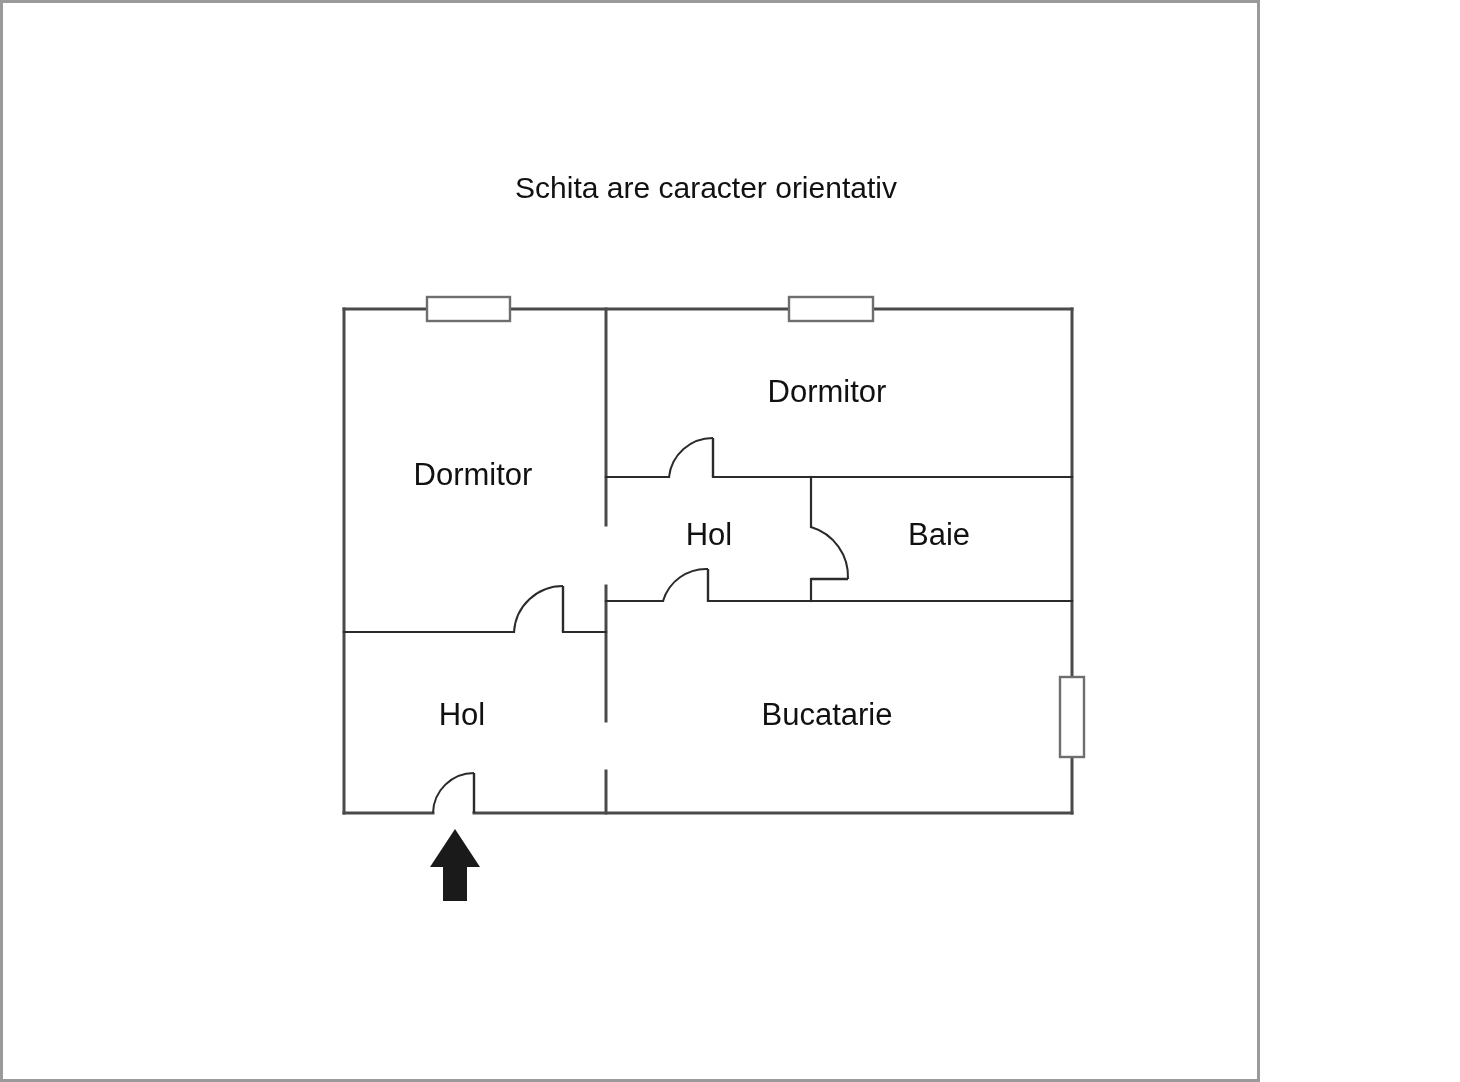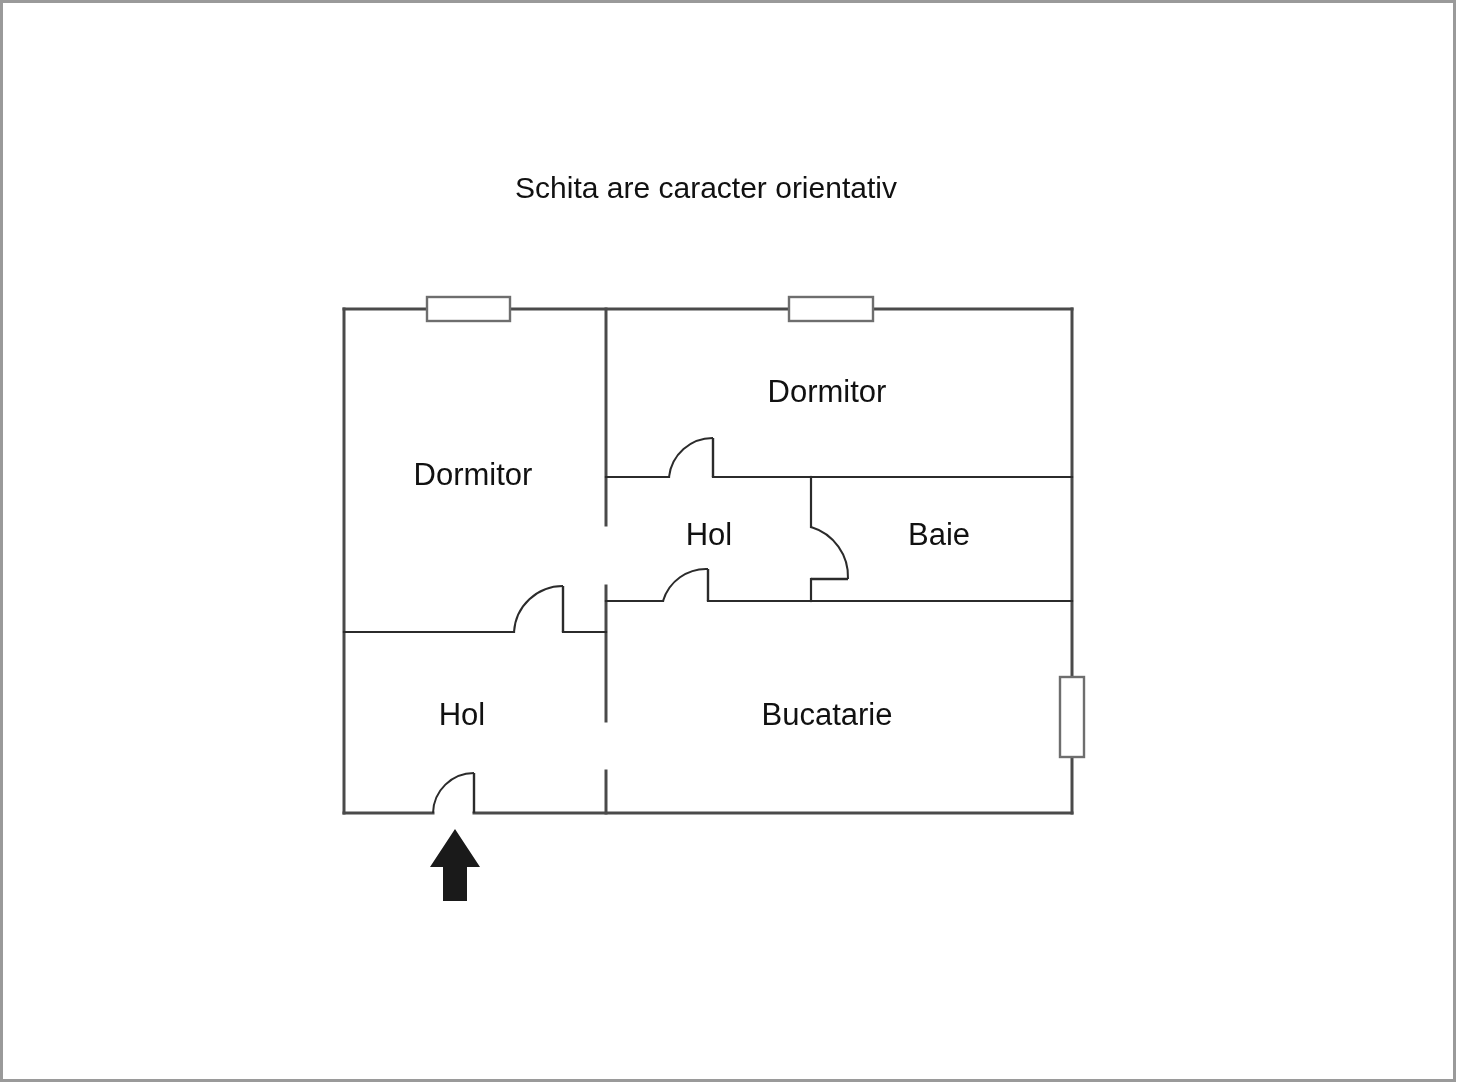--- a/index.html
+++ b/index.html
@@ -9,21 +9,21 @@
     background: #ffffff;
   }
   body {
     width: 1460px;
     height: 1082px;
     font-family: "Liberation Sans", sans-serif;
     overflow: hidden;
   }
   #page {
     position: relative;
-    width: 1456px;
+    width: 1260px;
     height: 1082px;
     background: #ffffff;
     box-sizing: border-box;
     border: 3px solid #9a9a9a;
   }
   #plan-svg {
     position: absolute;
     left: 0;
     top: 0;
     width: 1460px;

